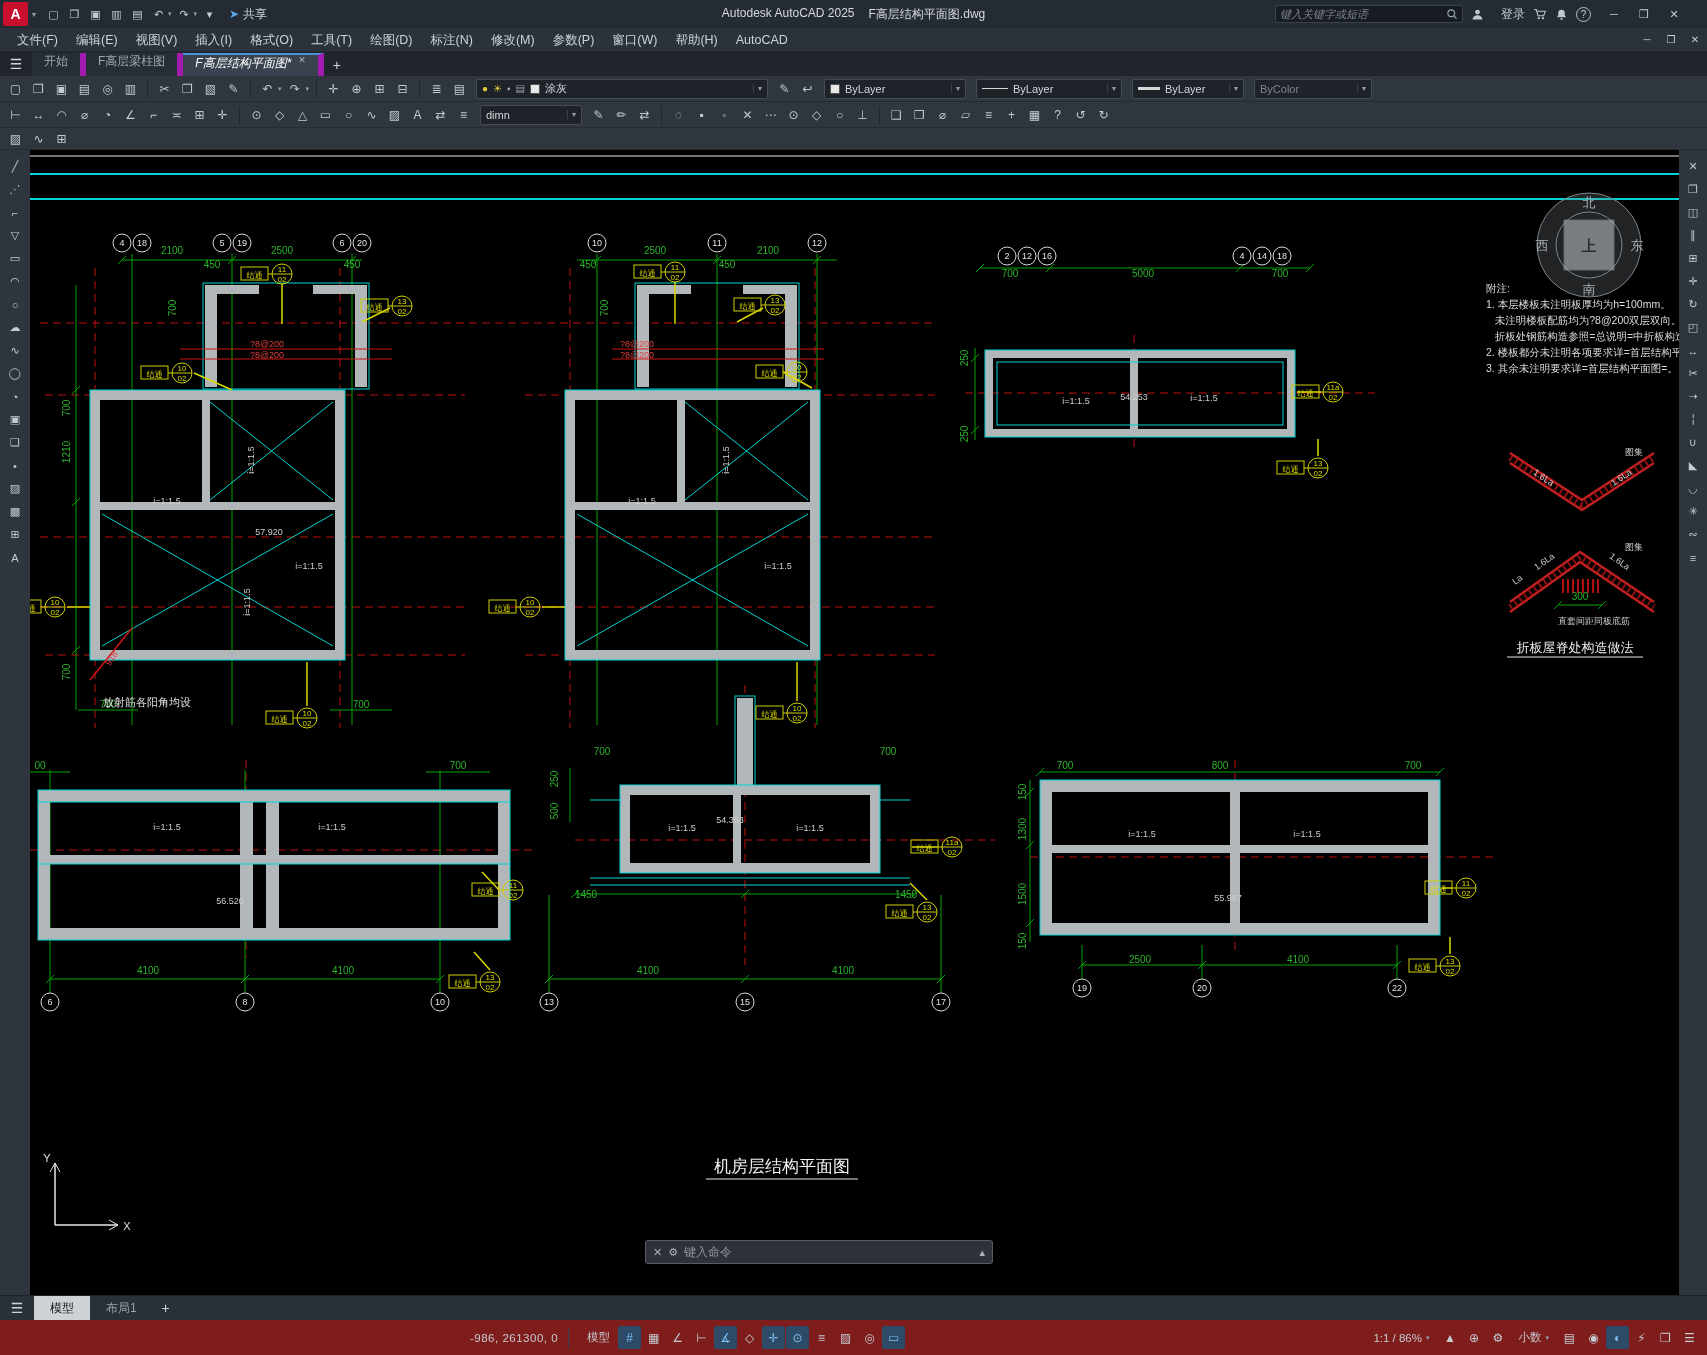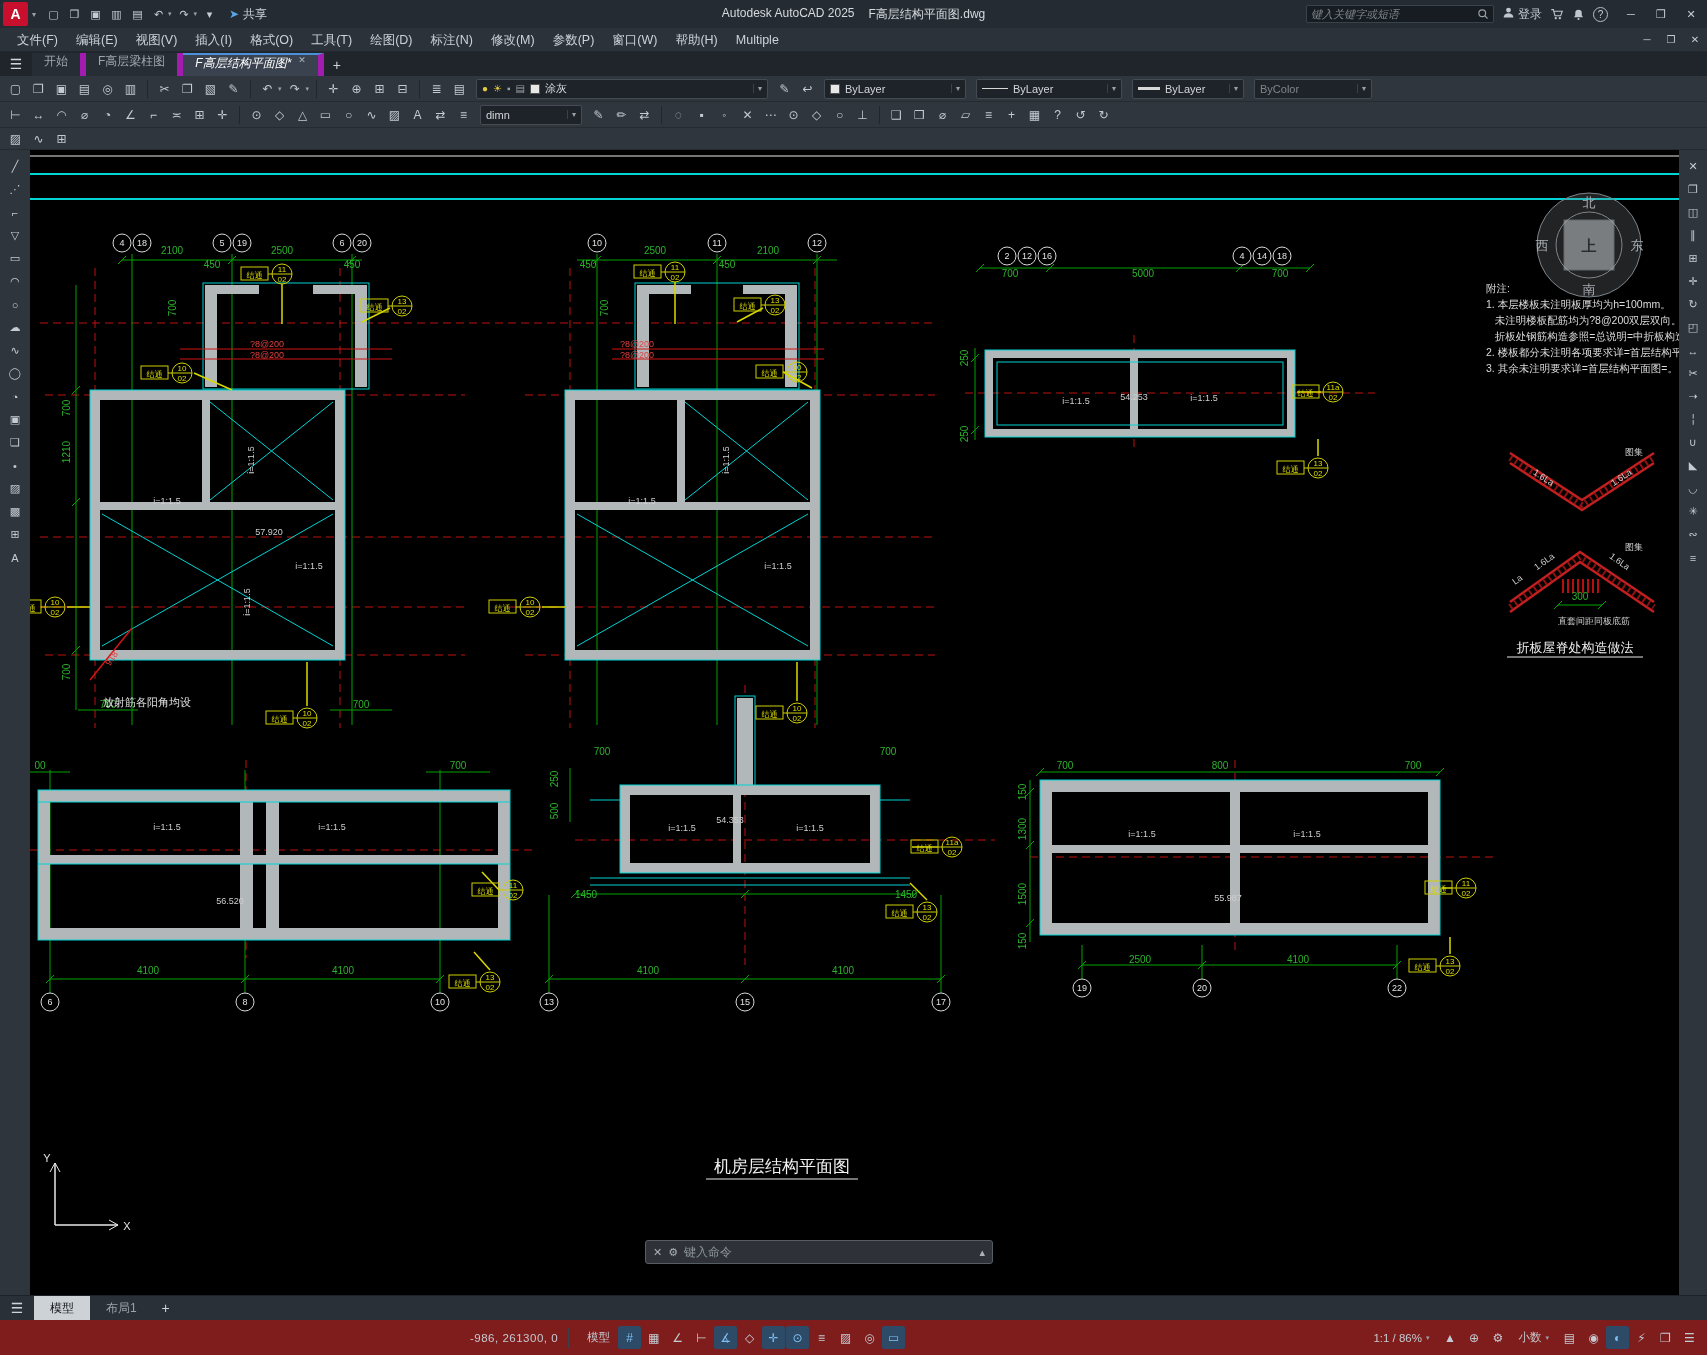--- a/index.html
+++ b/index.html
@@ -9,25 +9,25 @@
 
   
   .titlebar{height:28px;background:#242b33;display:flex;align-items:center;position:relative;flex:0 0 28px;}
   .acad-logo{width:25px;height:24px;margin-left:3px;background:#c8102e;color:#fff;font-weight:bold;font-size:14px;display:flex;align-items:center;justify-content:center;border-radius:2px;}
   .logo-dd{font-size:8px;color:#9aa2aa;padding:0 4px;}
   .qat{display:flex;align-items:center;gap:2px;margin-left:4px;}
   .qat .tbi{width:19px;height:19px;font-size:11px;}
   .share{display:flex;align-items:center;gap:4px;margin-left:10px;font-size:12px;color:#cdd3d8;}
   .share .sh-ic{color:#58a6e8;font-size:12px;}
   .tb-title{position:absolute;left:50%;transform:translateX(-50%);display:flex;gap:14px;font-size:12px;color:#d6dade;white-space:nowrap;}
-  .tb-right{margin-left:auto;display:flex;align-items:center;gap:8px;padding-right:1px;}
+  .tb-right{margin-left:auto;display:flex;align-items:center;gap:8px;padding-right:18px;}
   .searchbox{width:188px;height:18px;background:#171c22;border:1px solid #3a424b;border-radius:2px;display:flex;align-items:center;padding:0 4px;}
   .searchbox input{flex:1;background:transparent;border:none;outline:none;color:#cfd4d9;font-size:11px;font-style:italic;}
   .searchbox input::placeholder{color:#7d848c;font-style:italic;}
-  .ticon{display:flex;align-items:flex-start;gap:3px;color:#c0c7cd;font-size:12px;}
+  .ticon{display:flex;align-items:center;gap:17px;color:#c0c7cd;font-size:12px;}
   .help-circ{width:15px;height:15px;border:1px solid #b6bdc4;border-radius:50%;font-size:10px;display:flex;align-items:center;justify-content:center;color:#c5ccd2;}
   .winbtns{display:flex;}
   .winbtn{width:30px;height:28px;display:flex;align-items:center;justify-content:center;font-size:11px;color:#c8cdd2;}
 
   
   .menubar{height:24px;background:#2c323a;display:flex;align-items:center;padding-left:8px;flex:0 0 24px;border-bottom:1px solid #222830;}
   .mi{padding:0 9px;font-size:12.5px;color:#ccd2d8;line-height:24px;cursor:default;}
   .menu-win{margin-left:auto;display:flex;}
   .menu-win .winbtn{width:24px;height:23px;font-size:10px;}
 
@@ -189,21 +189,21 @@
         <span class="mi">视图(V)</span>
         <span class="mi">插入(I)</span>
         <span class="mi">格式(O)</span>
         <span class="mi">工具(T)</span>
         <span class="mi">绘图(D)</span>
         <span class="mi">标注(N)</span>
         <span class="mi">修改(M)</span>
         <span class="mi">参数(P)</span>
         <span class="mi">窗口(W)</span>
         <span class="mi">帮助(H)</span>
-        <span class="mi">Multiple</span>
+        <span class="mi">AutoCAD</span>
       </span>
     <div class="menu-win">
       <span class="winbtn">─</span>
       <span class="winbtn">❐</span>
       <span class="winbtn">✕</span>
     </div>
   </div>
 
   <div class="filetabs">
     <span class="ft-burger">☰</span>

